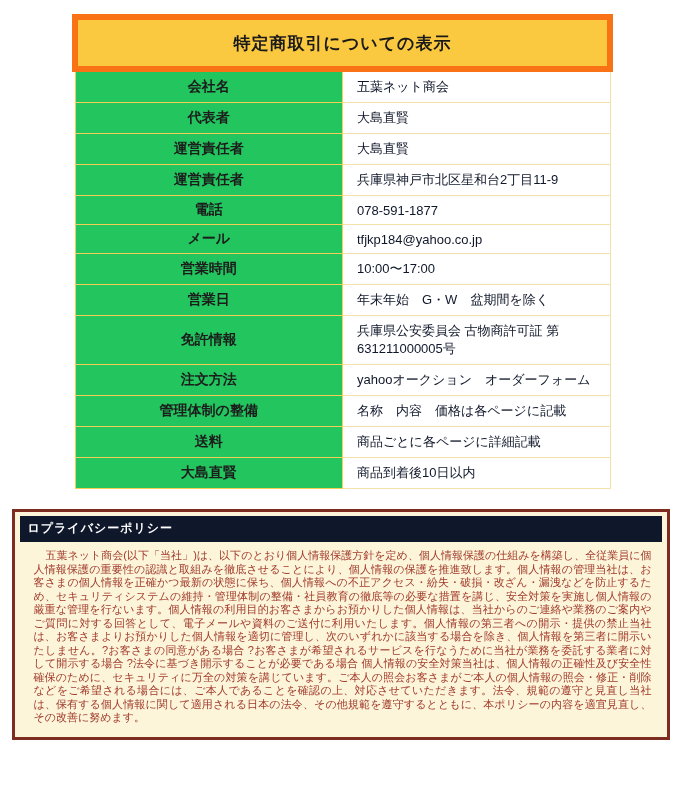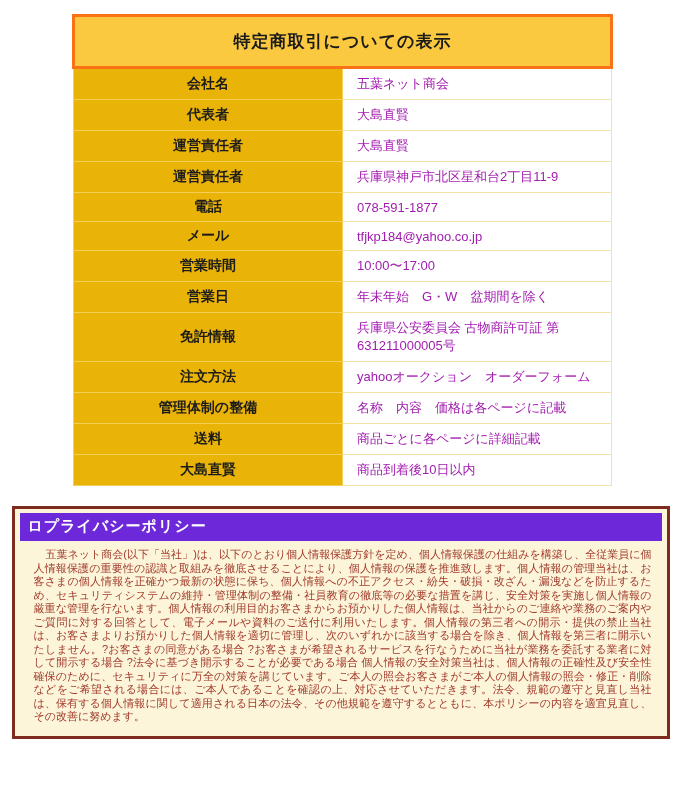--- a/index.html
+++ b/index.html
@@ -17,56 +17,56 @@
     width: 541px;
     margin: 14px 0 0 72px;
   }
   .sct-table thead th {
     background: #fbc93f;
     color: #1a1a1a;
     font-size: 17px;
     font-weight: bold;
     height: 52px;
     letter-spacing: 1px;
-    border: 3px solid #f97316;
+    border: 6px solid #f97316;
   }
   .sct-table tbody th {
-    background: #eab308;
+    background: #22c55e;
     width: 156px;
     color: #1c1c1c;
     font-size: 14px;
     font-weight: bold;
     text-align: center;
     padding: 5px 4px;
     border: 1px solid #f4cf55;
   }
   .sct-table tbody td {
     background: #ffffff;
-    color: #a21caf;
+    color: #0f172a;
     font-size: 13px;
     text-align: left;
     padding: 6px 14px;
     border: 1px solid #f3e2a8;
     white-space: pre-line;
     height: 29px;
     vertical-align: middle;
   }
 
   
   .privacy-box {
     width: 658px;
     margin: 20px auto 0 auto;
     border: 3px solid #7e2b20;
     background: #fcf5da;
     padding: 4px 5px 8px 5px;
   }
   .privacy-header {
-    background: #6d28d9;
+    background: #0f172a;
     color: #ffffff;
-    font-size: 15px;
+    font-size: 12px;
     font-weight: bold;
     padding: 4px 8px 5px 8px;
     letter-spacing: 1px;
   }
   .privacy-text {
     color: #a13a2b;
     font-size: 11px;
     line-height: 13.5px;
     margin: 7px 10px 4px 14px;
     text-indent: 12px;

